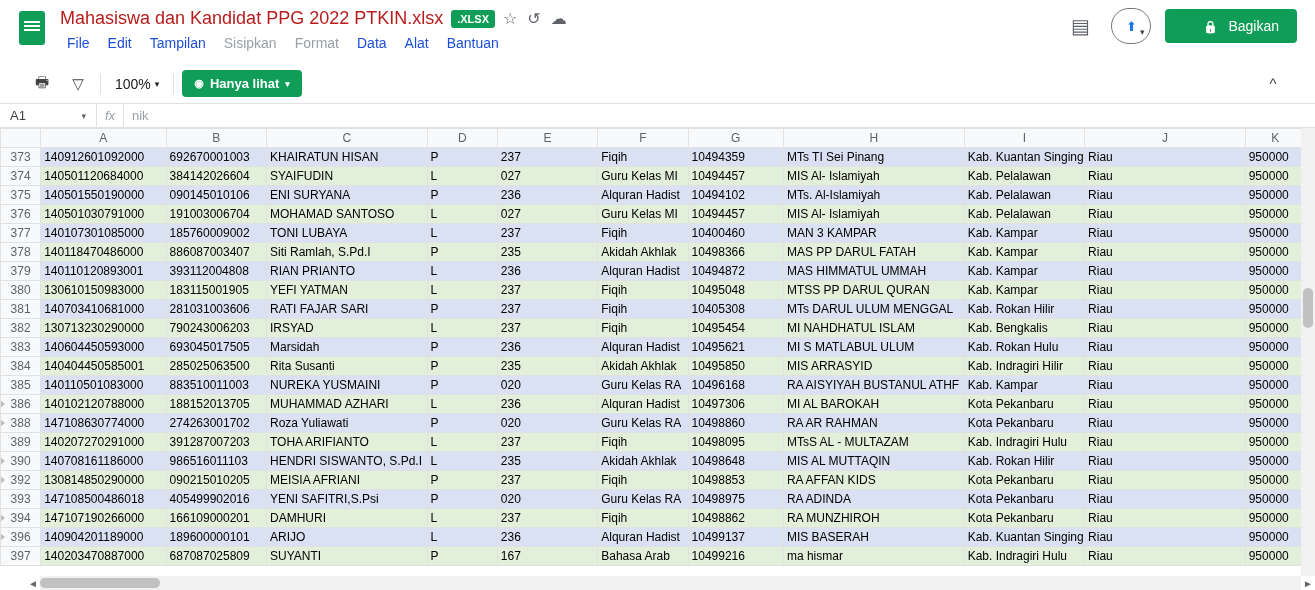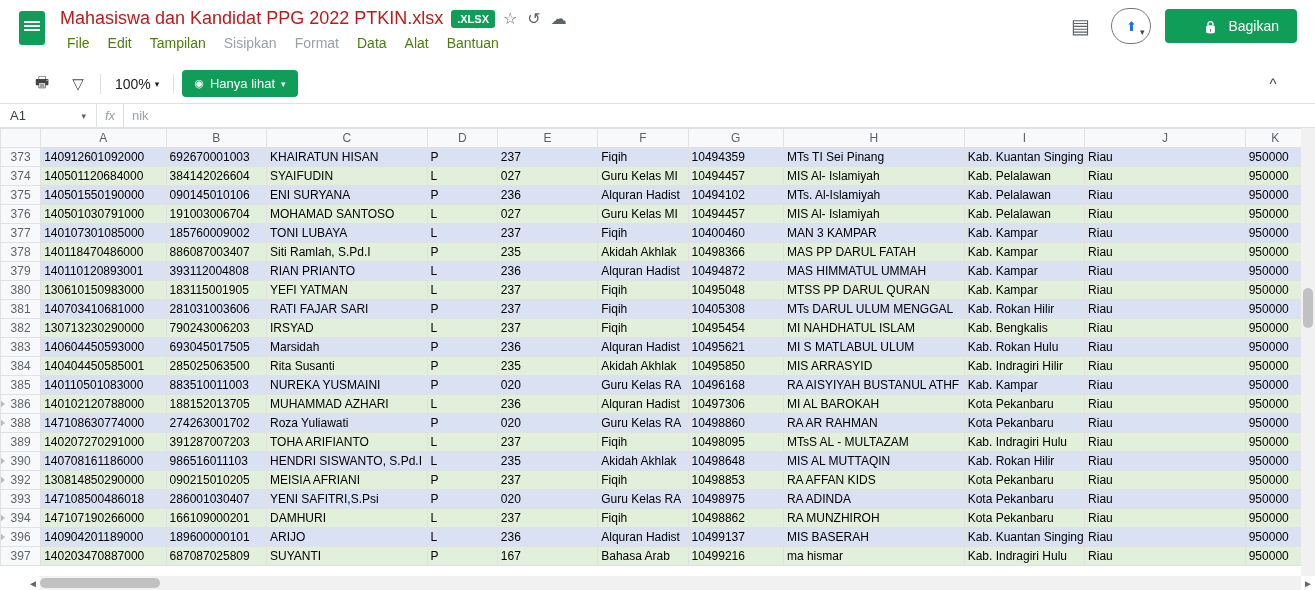--- a/index.html
+++ b/index.html
@@ -7,33 +7,33 @@
 .header { display:flex; align-items:flex-start; padding:8px 12px 0 12px; height:64px; }
 .logo { width:40px; height:40px; margin-right:8px; display:flex; align-items:center; justify-content:center; }
 .logo-icon { width:26px; height:34px; background:#0f9d58; border-radius:3px; position:relative; }
 .logo-icon::after { content:""; position:absolute; left:5px; right:5px; top:10px; height:12px; background:repeating-linear-gradient(#fff 0 2px, #0f9d58 2px 4px);}
 .title-area { flex:1; }
 .title-row { display:flex; align-items:center; gap:8px; }
 .title-row .doc-title { font-size:18px; color:#b91c1c; }
 .badge { background:#0f9d58; color:#fff; font-size:11px; font-weight:bold; padding:3px 6px; border-radius:3px; }
 .title-icons { display:flex; gap:10px; color:#5f6368; font-size:16px; }
 .menu-row { display:flex; gap:4px; margin-top:2px; }
-.menu-item { font-size:14px; color:#4d7c0f; padding:4px 7px; }
+.menu-item { font-size:14px; color:#1d4ed8; padding:4px 7px; }
 .menu-item.disabled { color:#9aa0a6; }
 .right-actions { display:flex; align-items:center; gap:14px; padding-right:6px; }
 .icon-btn { width:34px; height:34px; display:flex; align-items:center; justify-content:center; color:#5f6368; font-size:20px; border-radius:50%; }
 .drive-btn { width:40px; height:36px; border:1px solid #747775; border-radius:18px; display:flex; align-items:center; justify-content:center; color:#1a73e8; position:relative;}
 .drive-btn::after { content:"▾"; font-size:9px; position:absolute; right:6px; bottom:6px; color:#444;}
 .share-btn { background:#0f9d58; color:#fff; border:none; border-radius:4px; padding:9px 18px; font-size:14px; font-weight:500; display:flex; align-items:center; gap:6px; }
 .share-btn::before { content:""; width:14px; height:14px; background:#fff; border-radius:2px; clip-path:polygon(50% 0,100% 100%,0 100%); opacity:0;}
 .toolbar { display:flex; align-items:center; padding:6px 28px; gap:8px; border-bottom:1px solid #e0e0e0; height:40px; }
 .tool-icon { width:28px; height:28px; display:flex; align-items:center; justify-content:center; color:#444; font-size:15px; }
 .zoom { font-size:14px; color:#202124; padding:0 6px; display:flex; align-items:center; gap:4px;}
 .zoom::after { content:"▾"; font-size:9px; }
-.view-btn { background:#0f9d58; color:#fff; border:none; border-radius:4px; padding:6px 12px; font-size:13px; display:flex; align-items:center; gap:6px; }
+.view-btn { background:#0f9d58; color:#fff; border:none; border-radius:4px; padding:6px 12px; font-size:13px; display:flex; align-items:center; gap:6px;font-weight:bold; }
 .view-btn::before { content:"◉"; font-size:11px;}
 .view-btn::after { content:"▾"; font-size:9px;}
 .toolbar-spacer { flex:1; }
 .cell-ref-row { display:flex; align-items:center; border-bottom:1px solid #e0e0e0; height:24px; }
 .cell-ref { width:96px; padding:0 10px; font-size:13px; color:#3c4043; display:flex; align-items:center; justify-content:space-between;}
 .cell-ref::after { content:"▾"; font-size:9px; color:#5f6368;}
 .fx { width:28px; text-align:center; font-style:italic; color:#9aa0a6; border-left:1px solid #e0e0e0; border-right:1px solid #e0e0e0; height:100%; line-height:24px;}
 .formula-input { flex:1; padding:0 8px; font-size:13px; color:#9aa0a6; }
 .grid-wrap { position:relative; height:462px; overflow:hidden; }
 .grid { border-collapse:collapse; table-layout:fixed; width:1306px; }
@@ -385,21 +385,21 @@
           <td class="col-F">Fiqih</td>
           <td class="col-G">10498853</td>
           <td class="col-H">RA AFFAN KIDS</td>
           <td class="col-I">Kota Pekanbaru</td>
           <td class="col-J">Riau</td>
           <td class="col-K">950000</td>
         </tr>
         <tr class="row-blue">
           <td class="rownum">393</td>
           <td class="col-A">147108500486018</td>
-          <td class="col-B">286001030407</td>
+          <td class="col-B">405499902016</td>
           <td class="col-C">YENI SAFITRI,S.Psi</td>
           <td class="col-D">P</td>
           <td class="col-E">020</td>
           <td class="col-F">Guru Kelas RA</td>
           <td class="col-G">10498975</td>
           <td class="col-H">RA ADINDA</td>
           <td class="col-I">Kota Pekanbaru</td>
           <td class="col-J">Riau</td>
           <td class="col-K">950000</td>
         </tr>

